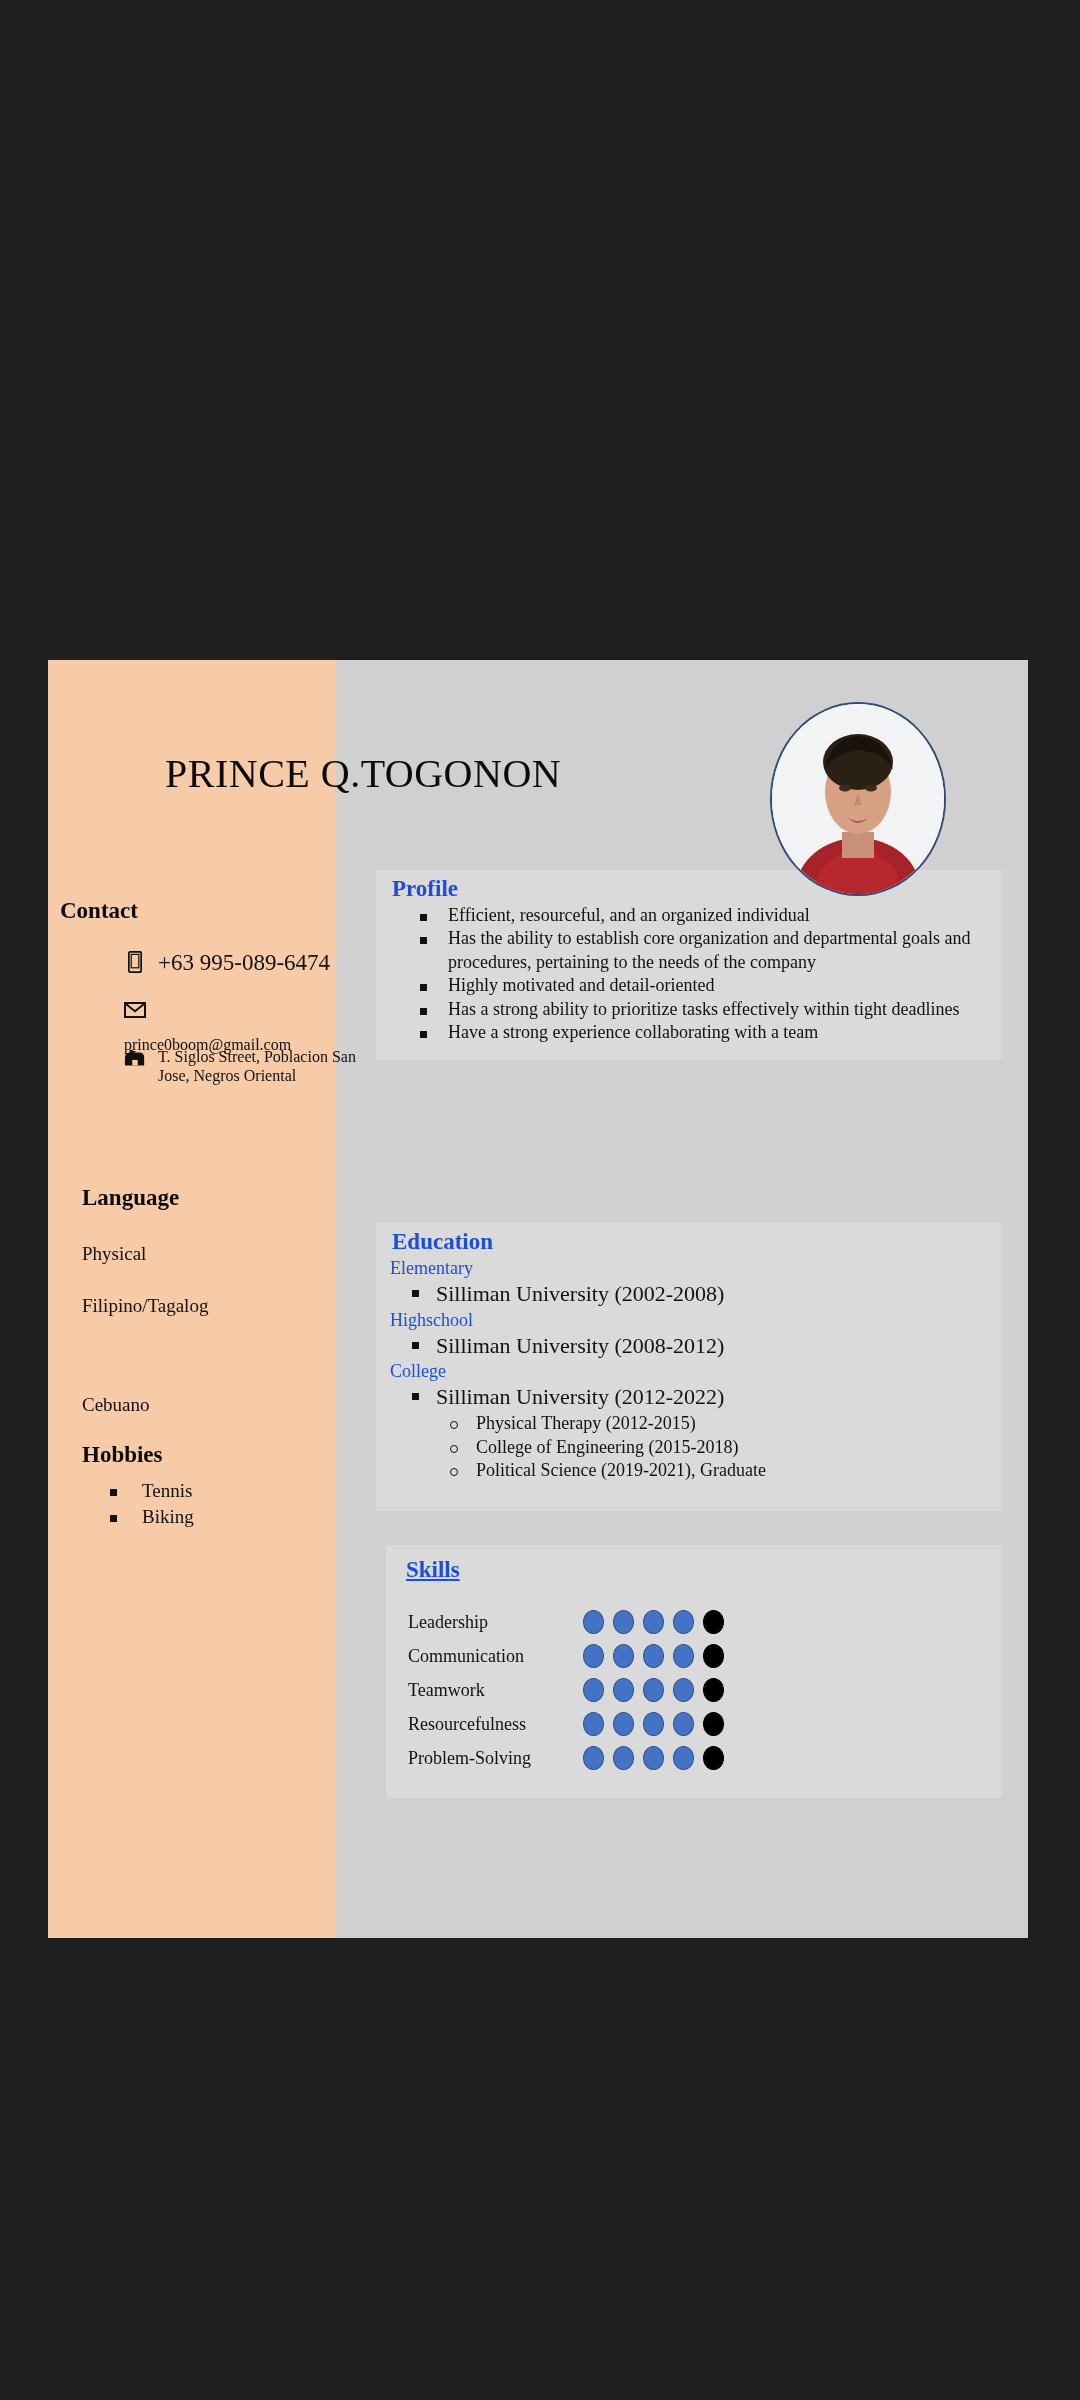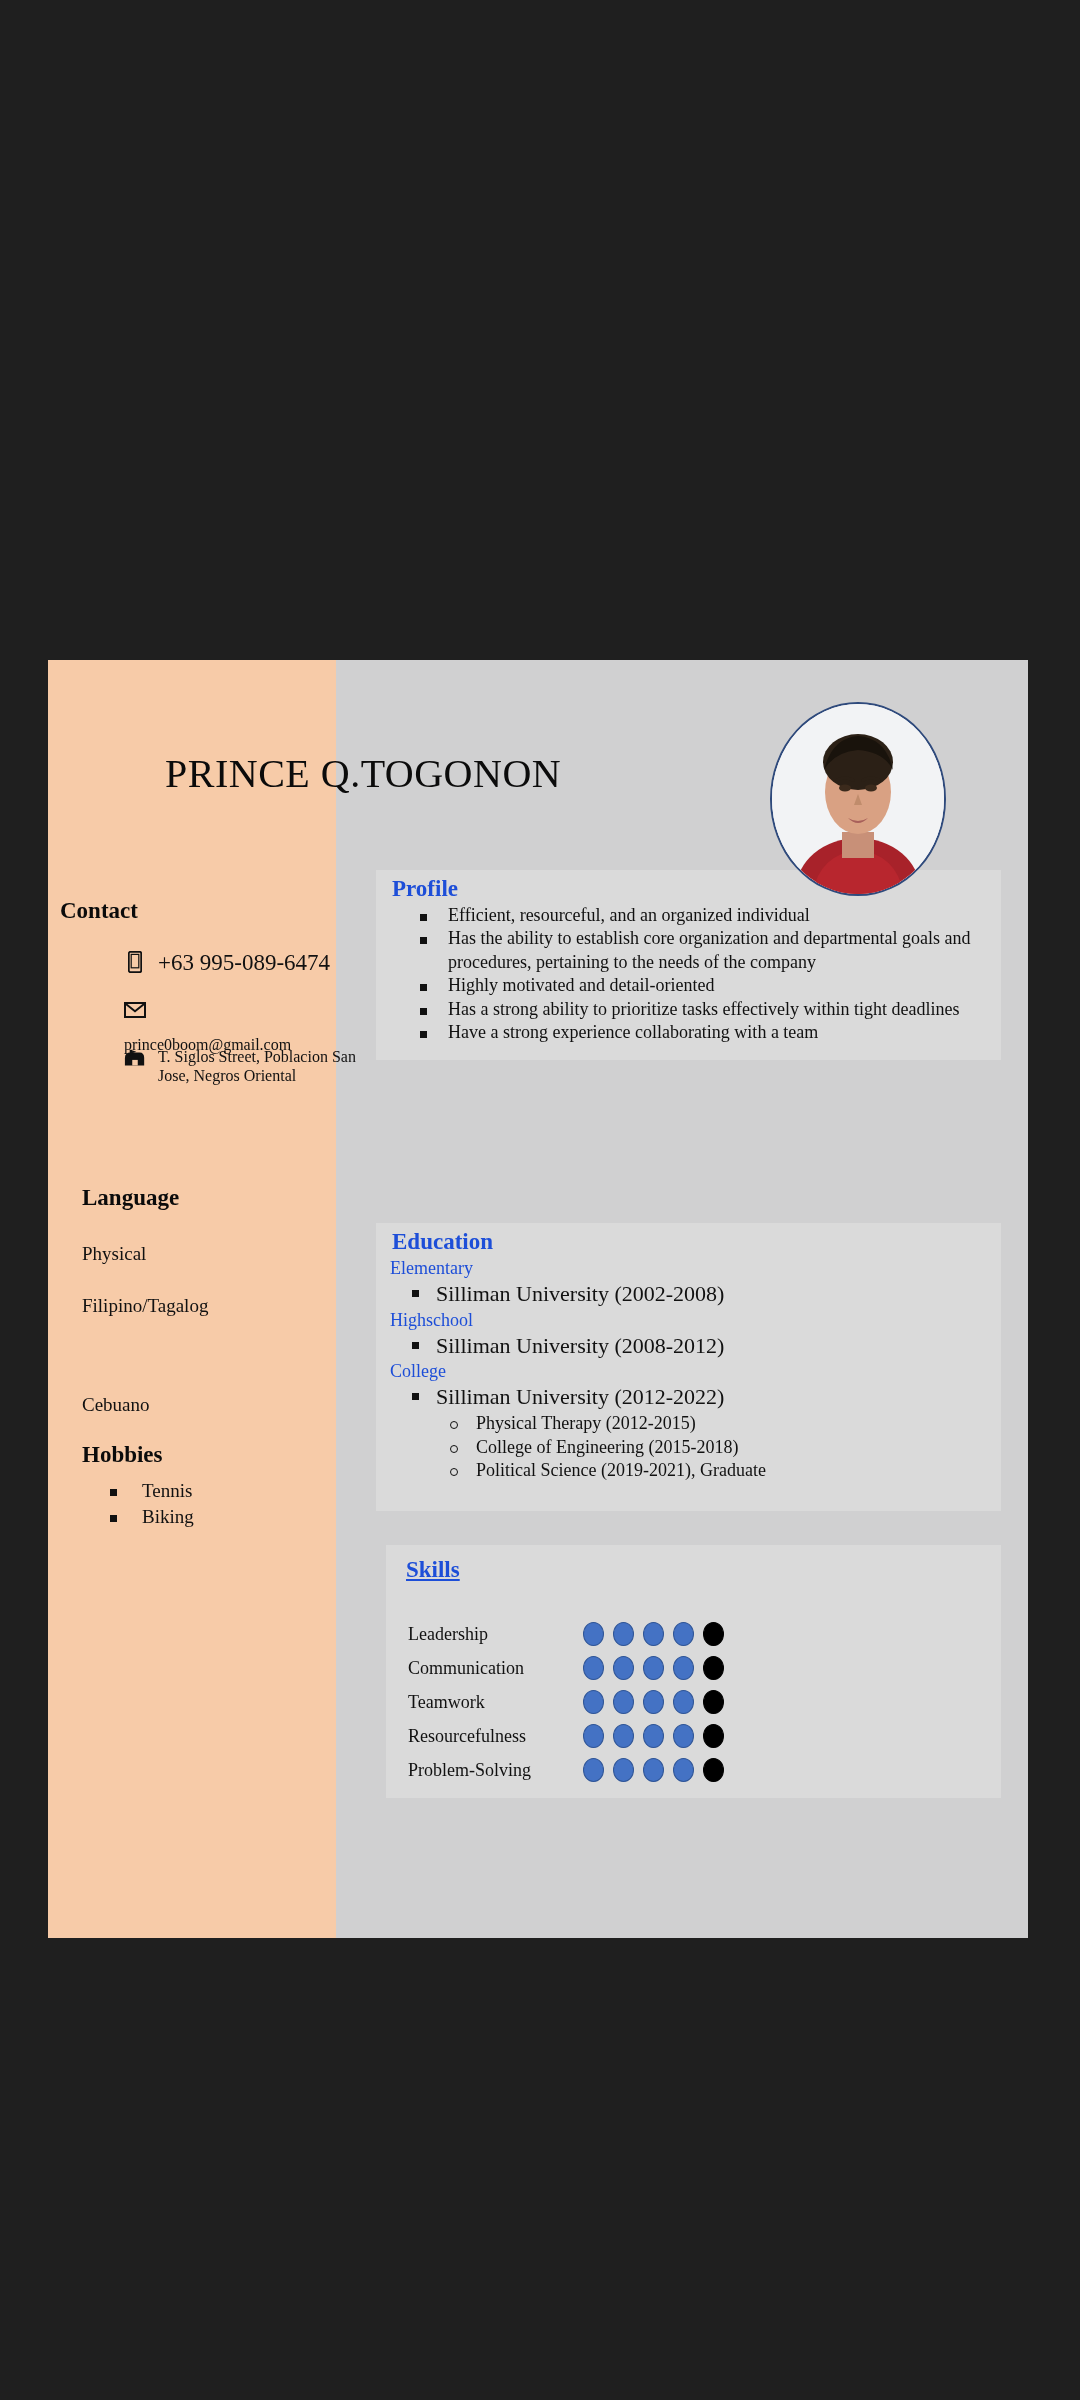--- a/index.html
+++ b/index.html
@@ -236,21 +236,21 @@
     height: 8px;
     border: 1.5px solid #111;
     border-radius: 50%;
     box-sizing: border-box;
   }
 
   
   #skills-rows {
     position: absolute;
     left: 22px;
-    top: 72px;
+    top: 60px;
     width: 560px;
   }
   .skill-row {
     display: flex;
     align-items: center;
     height: 34px;
   }
   .skill-label {
     width: 150px;
     flex: 0 0 150px;

